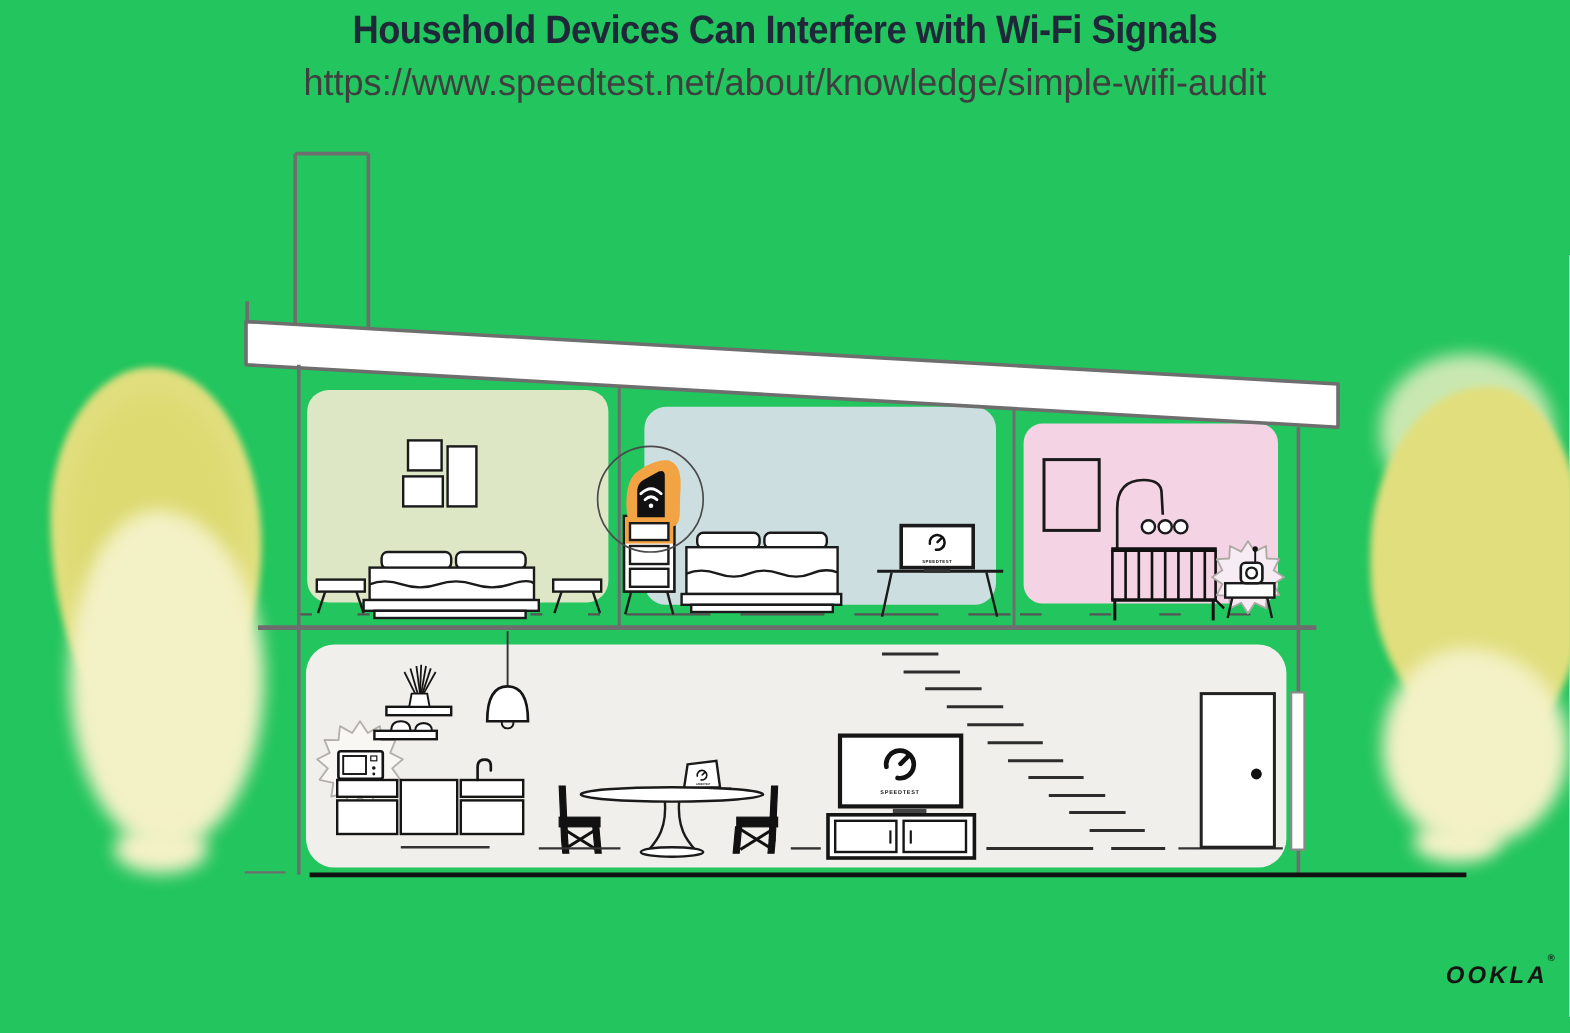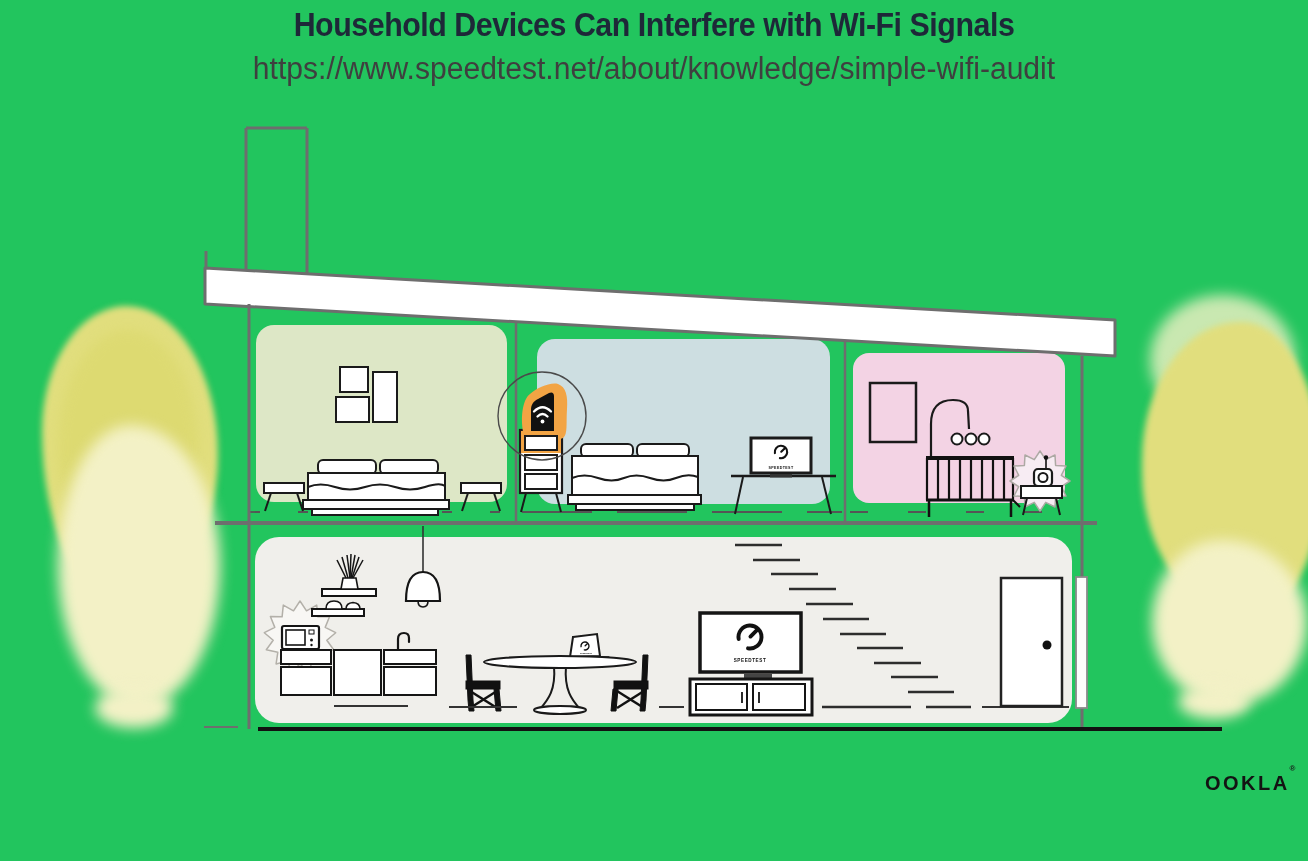--- a/index.html
+++ b/index.html
@@ -16,22 +16,22 @@
   .b-main{background:#e1de7d;filter:blur(3px);}
   .b-core{background:#dcd96e;filter:blur(6px);opacity:.75;}
   .b-wash{background:#f3f1c6;filter:blur(7px);}
   
   .house{position:absolute;left:0;top:0;z-index:2;}
   
   .foot-st{position:absolute;left:18px;top:800px;z-index:5;display:flex;align-items:center;gap:7px;}
   .foot-st .word{font-size:24px;font-weight:700;color:#161616;letter-spacing:0.5px;
                  transform:scaleX(0.94);transform-origin:left center;}
   .reg{font-size:8px;vertical-align:top;position:relative;top:-8px;color:#161616;}
-  .foot-ookla{position:absolute;right:10px;top:772px;z-index:5;font-size:20px;font-weight:600;
-              color:#131313;letter-spacing:2.5px;}
+  .foot-ookla{position:absolute;right:10px;top:802px;z-index:5;font-size:20px;font-weight:600;
+              color:#131313;letter-spacing:2.5px;font-style:italic;}
 </style>
 </head>
 <body>
 
 <div class="canvas">
 
   <div class="hdr">
     <div class="title">Household Devices Can Interfere with Wi-Fi Signals</div>
     <div class="url">https://www.speedtest.net/about/knowledge/simple-wifi-audit</div>
   </div>

